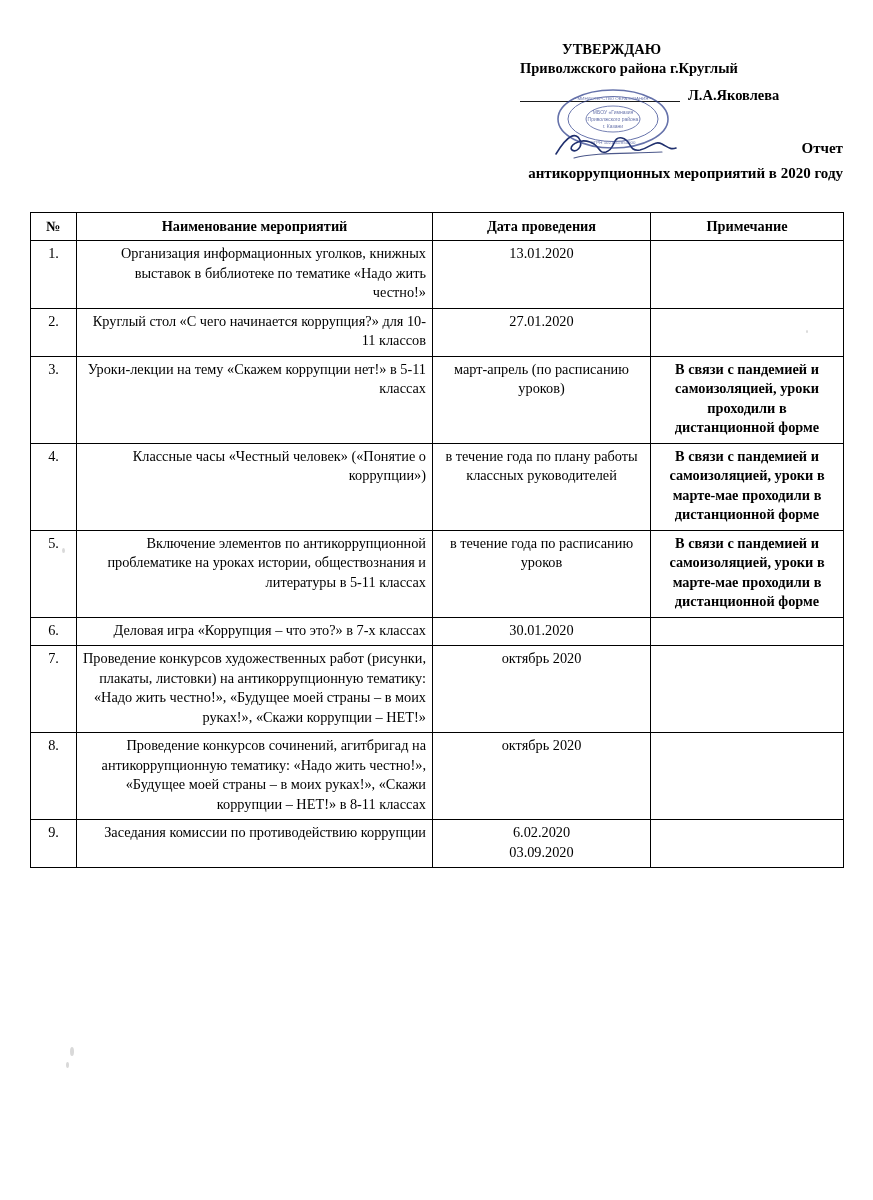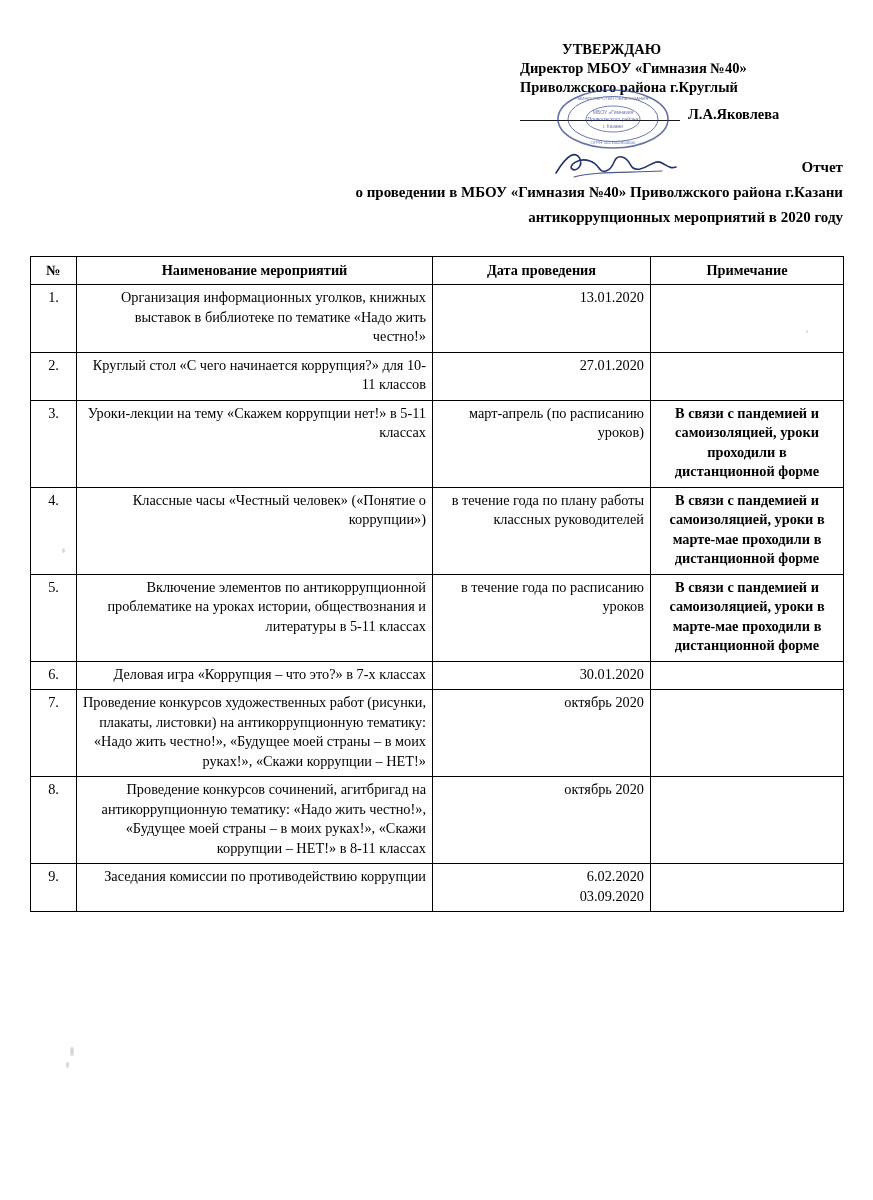--- a/index.html
+++ b/index.html
@@ -115,21 +115,21 @@
   col.c-note  { width: 193px; }
 
   td.num {
     text-align: center;
     padding-top: 3px;
   }
   td.name {
     text-align: right;
   }
   td.date {
-    text-align: right;
+    text-align: center;
   }
   td.note {
     text-align: center;
     font-weight: bold;
   }
 
   
   .speck {
     position: absolute;
     background: #b9b9b9;
@@ -137,21 +137,20 @@
     opacity: .55;
   }
 </style>
 </head>
 <body>
 
 <div class="page">
 
   <div class="approval">
     <div class="ln center-word">УТВЕРЖДАЮ</div>
-    <div class="ln">Директор МБОУ «Гимназия №40»</div>
     <div class="ln">Приволжского района г.Круглый</div>
     <div class="sign-line">
       <div class="rule"></div>
       <div class="name">Л.А.Яковлева</div>
 
       <svg class="signature" viewBox="0 0 130 34">
         <path d="M6 26 C18 6, 26 4, 30 12 C33 19, 26 25, 22 22 C18 19, 28 10, 40 14 C50 17, 48 26, 56 24 C66 21, 62 8, 72 10 C82 12, 78 24, 90 22 C100 20, 104 12, 112 16 C118 19, 120 22, 126 20" fill="none" stroke="#20306e" stroke-width="1.6" stroke-linecap="round"></path>
         <path d="M24 30 C44 24, 80 26, 112 24" fill="none" stroke="#20306e" stroke-width="1.1" stroke-linecap="round" opacity=".8"></path>
       </svg>
     </div>
@@ -163,21 +162,20 @@
     <ellipse cx="58" cy="31" rx="27" ry="13" fill="none" stroke="#2b3c8a" stroke-width="0.9"></ellipse>
     <text x="58" y="26" font-family="Liberation Sans, sans-serif" font-size="5" fill="#2b3c8a" text-anchor="middle">МБОУ «Гимназия</text>
     <text x="58" y="33" font-family="Liberation Sans, sans-serif" font-size="5" fill="#2b3c8a" text-anchor="middle">Приволжского района</text>
     <text x="58" y="40" font-family="Liberation Sans, sans-serif" font-size="5" fill="#2b3c8a" text-anchor="middle">г. Казани</text>
     <text x="58" y="12" font-family="Liberation Sans, sans-serif" font-size="4.4" fill="#2b3c8a" text-anchor="middle">• МИНИСТЕРСТВО ОБРАЗОВАНИЯ •</text>
     <text x="58" y="56" font-family="Liberation Sans, sans-serif" font-size="4.4" fill="#2b3c8a" text-anchor="middle">ОГРН 1021602854000</text>
   </svg>
 
   <div class="title-block">
     <div>Отчет</div>
-    <div>о проведении в МБОУ «Гимназия №40» Приволжского района г.Казани</div>
     <div>антикоррупционных мероприятий в 2020 году</div>
   </div>
 
   <table class="report">
     <colgroup>
       <col class="c-num">
         <col class="c-name">
         <col class="c-date">
         <col class="c-note">
     </colgroup>

